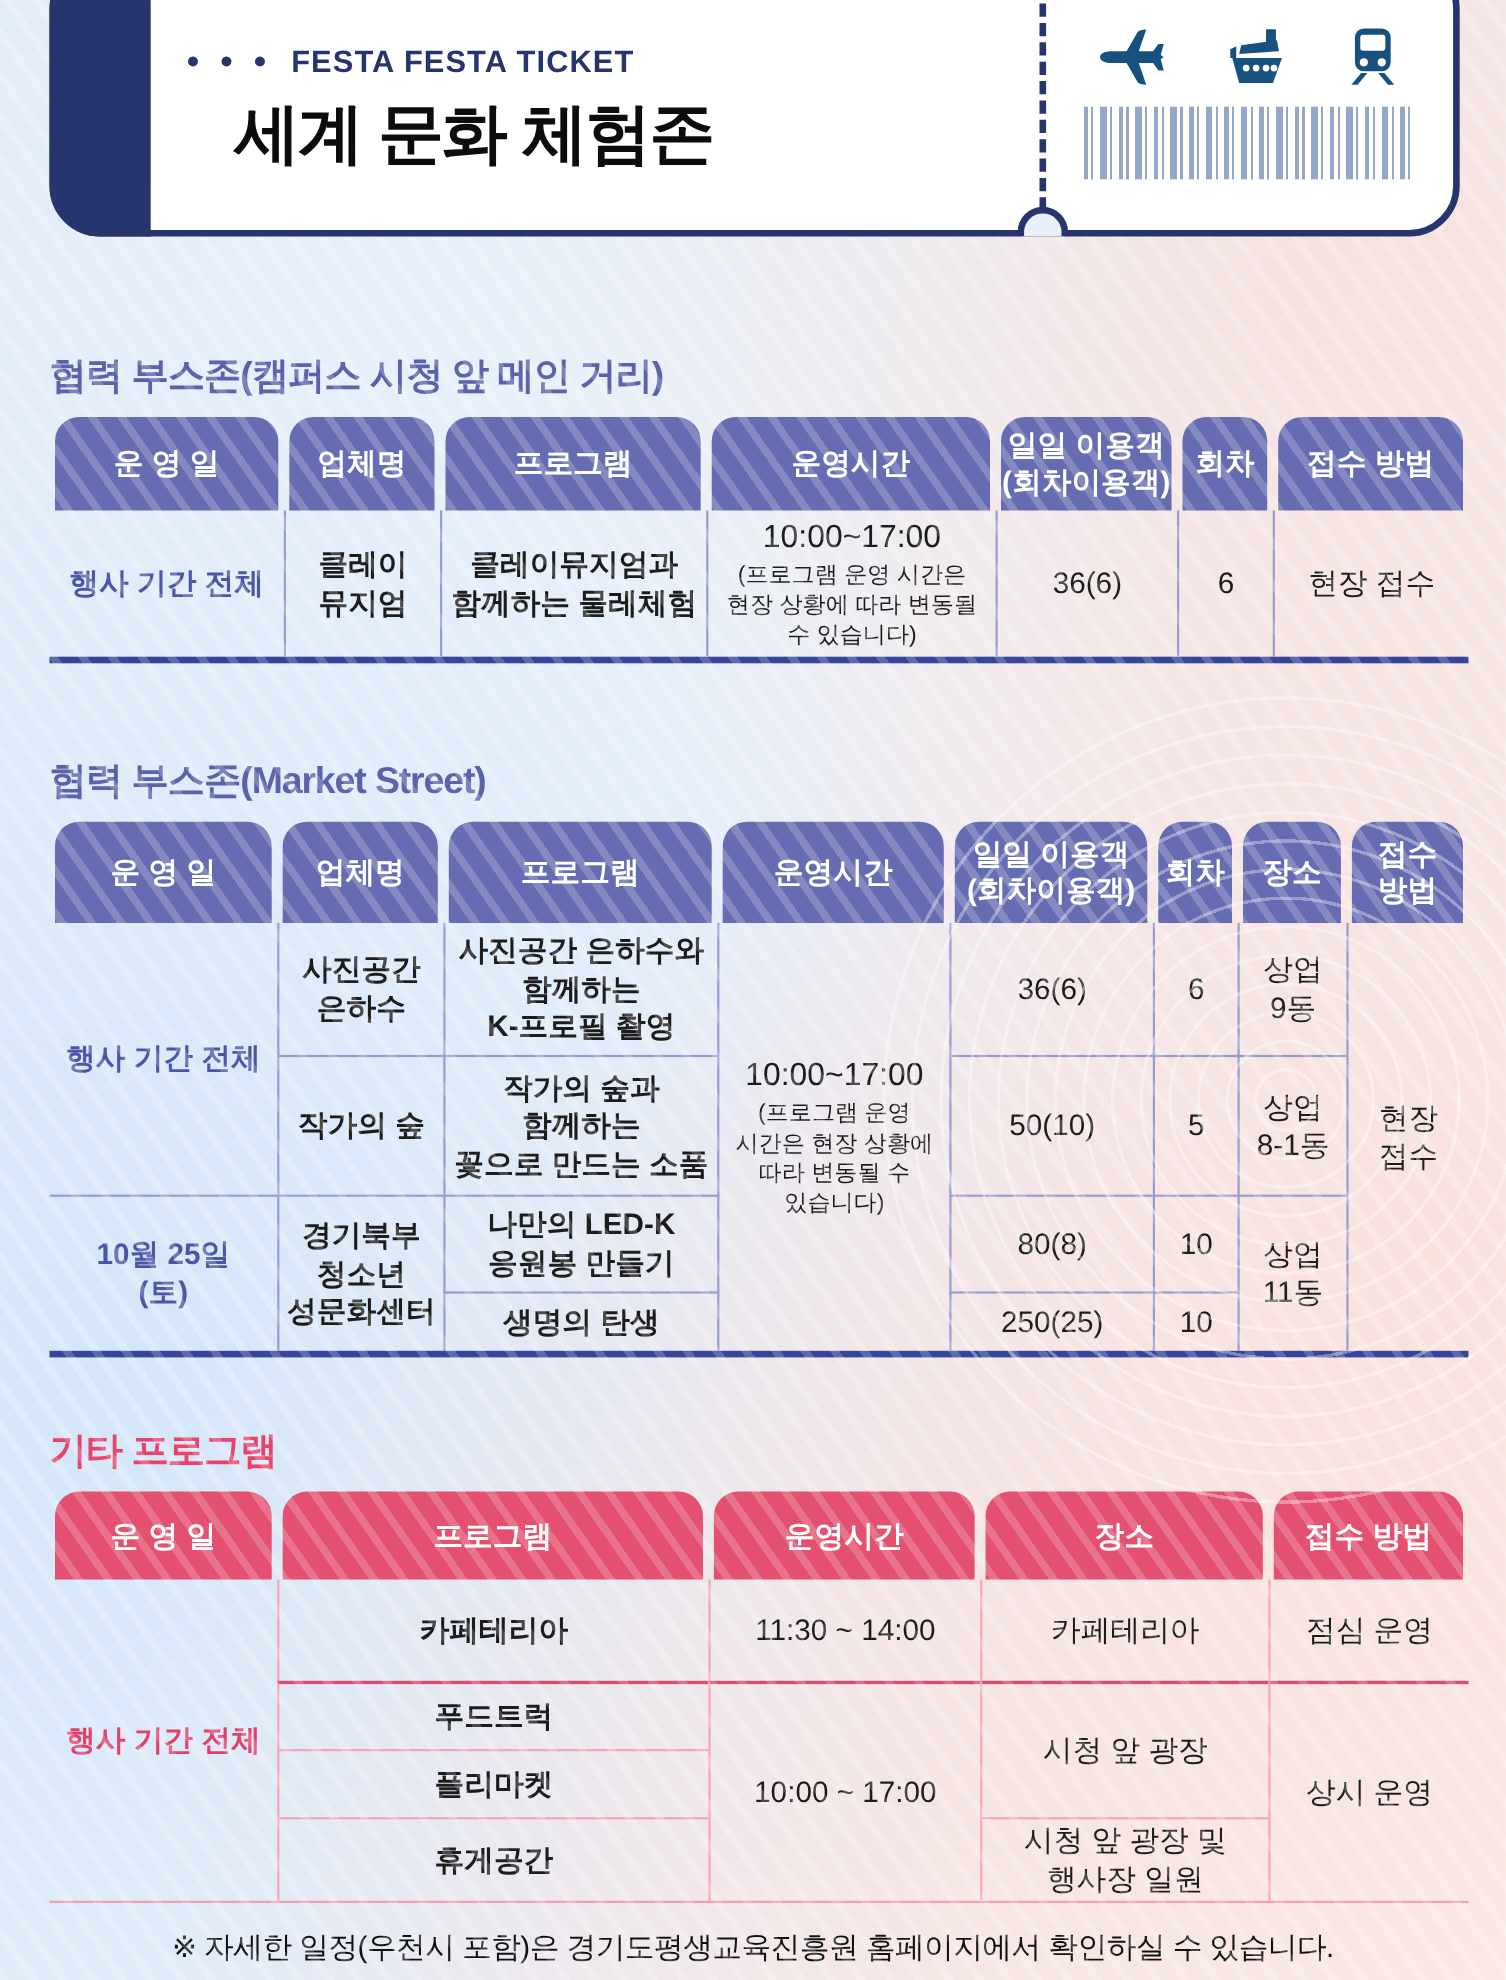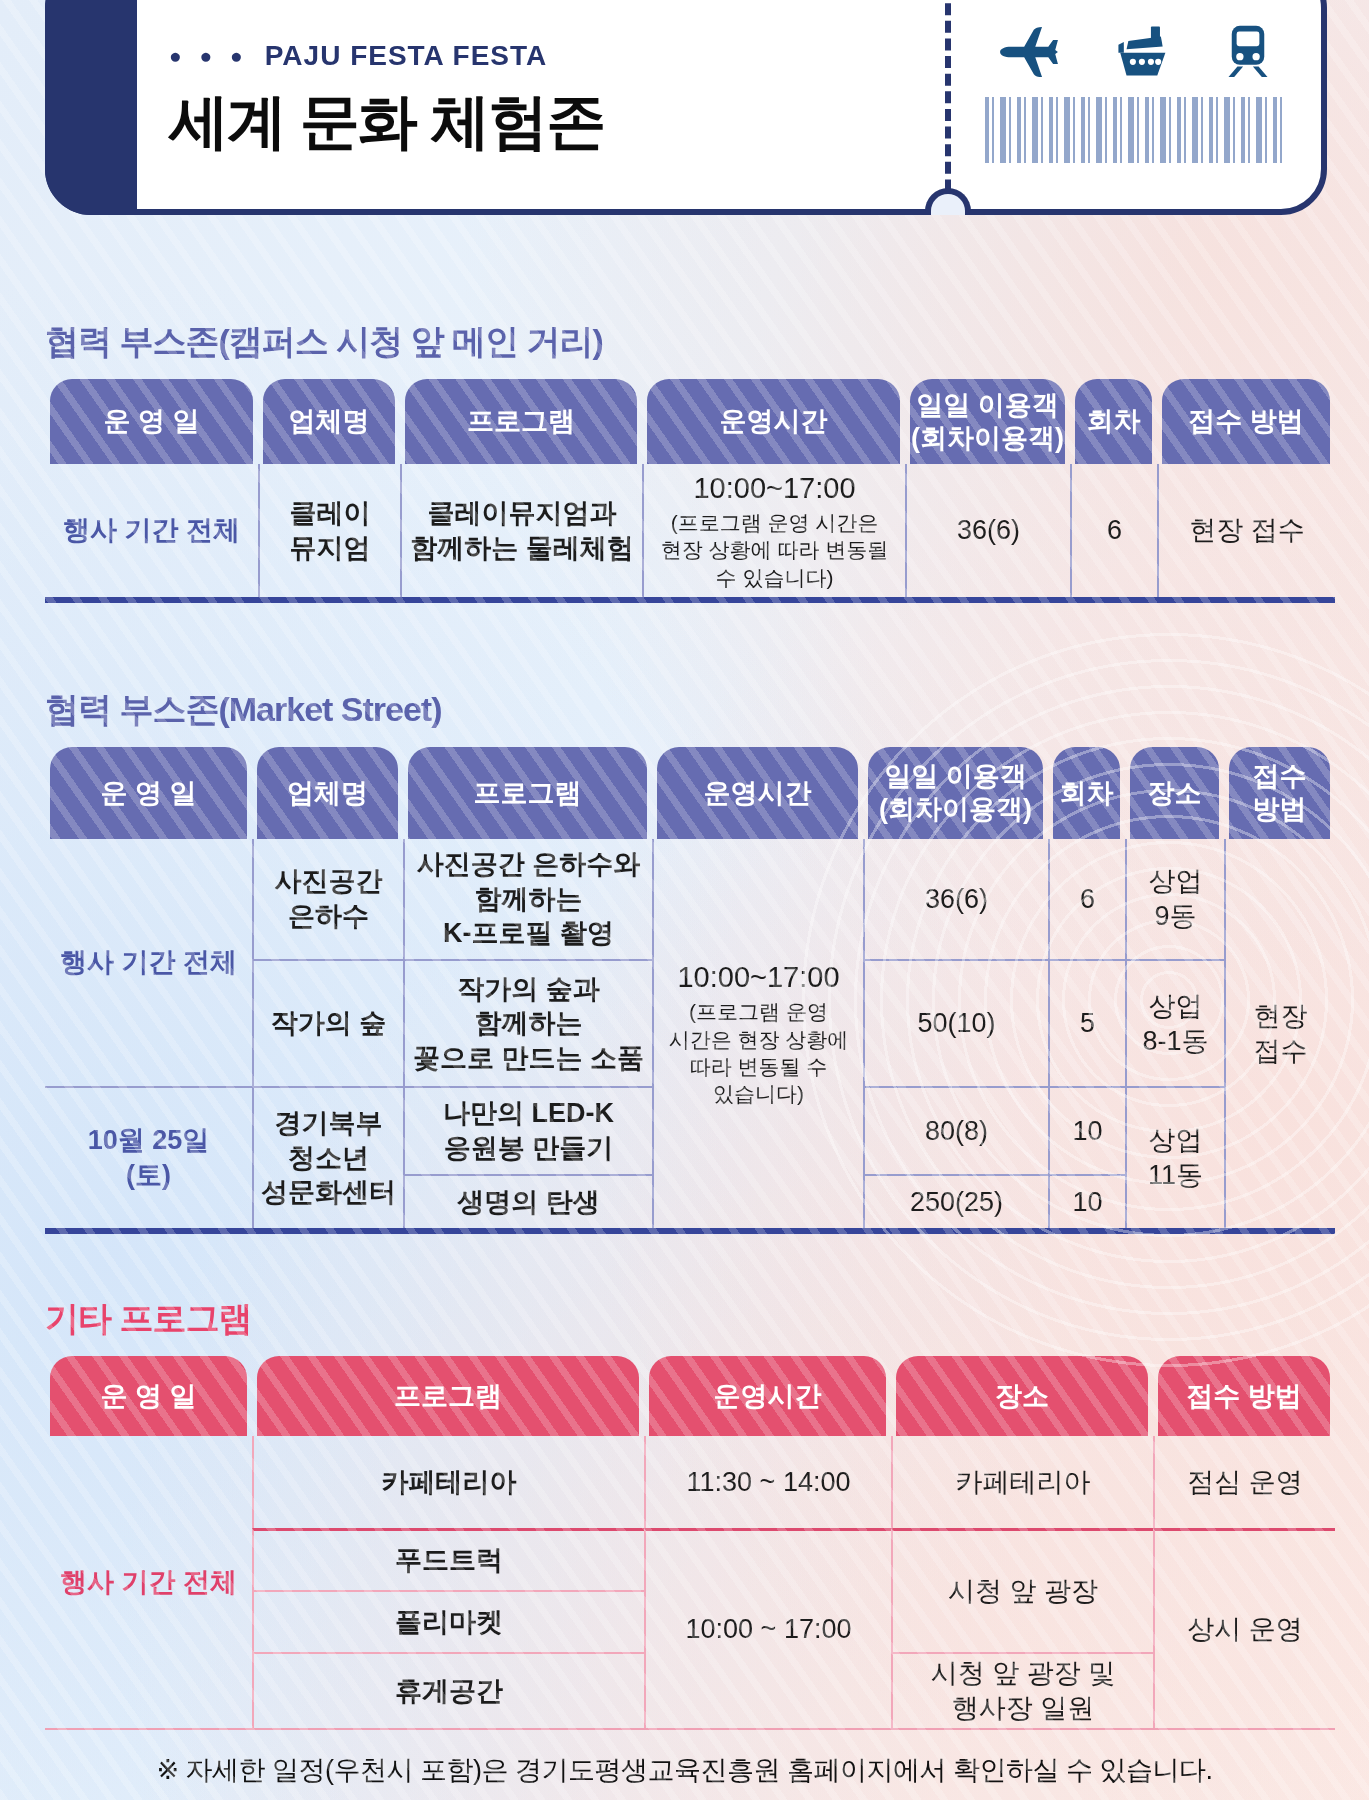--- a/index.html
+++ b/index.html
@@ -34,21 +34,21 @@
     z-index:2;
   }
   .ticket-cap{
     position:absolute; left:-6px; top:-6px; bottom:-6px; width:92px;
     background:#27356e; border-radius:46px 0 0 46px;
   }
   .ticket-main{ position:absolute; left:118px; top:0; bottom:0; right:382px; padding-top:72px; }
   .brand-row{ display:flex; align-items:center; gap:16px; }
   .dots{ color:#27356e; font-size:21px; letter-spacing:6px; }
   .brand{ color:#27356e; font-size:28px; font-weight:700; letter-spacing:1px; }
-  .ticket-title{ margin-top:10px; font-size:60px; font-weight:900; color:#0c0c0c; letter-spacing:-2px; }
+  .ticket-title{ margin-top:10px; font-size:60px; font-weight:900; color:#0c0c0c; letter-spacing:-2px;margin-left:44px; }
   .ticket-stub{
     position:absolute; right:0; top:0; bottom:0; width:376px;
     border-left:6px dashed #27356e;
     display:flex; flex-direction:column; align-items:center; justify-content:center; gap:18px;
     padding-top:8px;
   }
   .stub-icons{ display:flex; align-items:flex-end; gap:52px; }
   .stub-icons svg{ display:block; }
   .barcode{
     width:302px; height:66px;
@@ -109,21 +109,21 @@
 </head>
 <body>
 
 <div class="page">
 
   <div class="ticket">
     <div class="ticket-cap"></div>
     <div class="ticket-main">
       <div class="brand-row">
         <span class="dots">● ● ●</span>
-        <span class="brand">PAJU FESTA FESTA</span>
+        <span class="brand">FESTA FESTA TICKET</span>
       </div>
       <div class="ticket-title">세계 문화 체험존</div>
     </div>
     <div class="ticket-stub">
       <div class="stub-icons">
         <span>
           <svg width="62" height="54" viewBox="0 0 64 56" fill="#175180" xmlns="http://www.w3.org/2000/svg">
             <path d="M2 28 C2 24.5 7 22.5 13 22.5 L27 22.5 L37 5 C38.2 3 41.5 2 45.5 2 L38.5 22.5 L52 22.5 L57 15.5 L62 15.5 L59.2 26 L62 28 L59.2 30 L62 40.5 L57 40.5 L52 33.5 L38.5 33.5 L45.5 54 C41.5 54 38.2 53 37 51 L27 33.5 L13 33.5 C7 33.5 2 31.5 2 28 Z"></path>
           </svg>
         </span>

